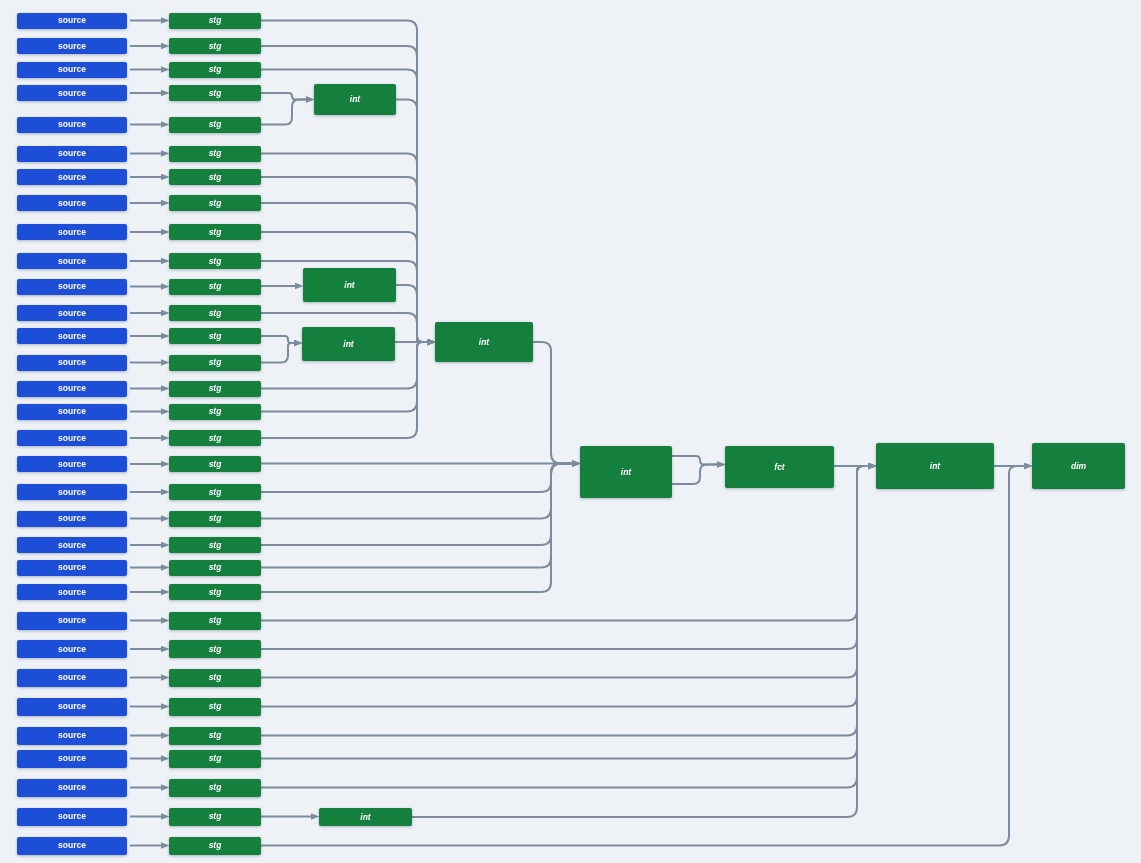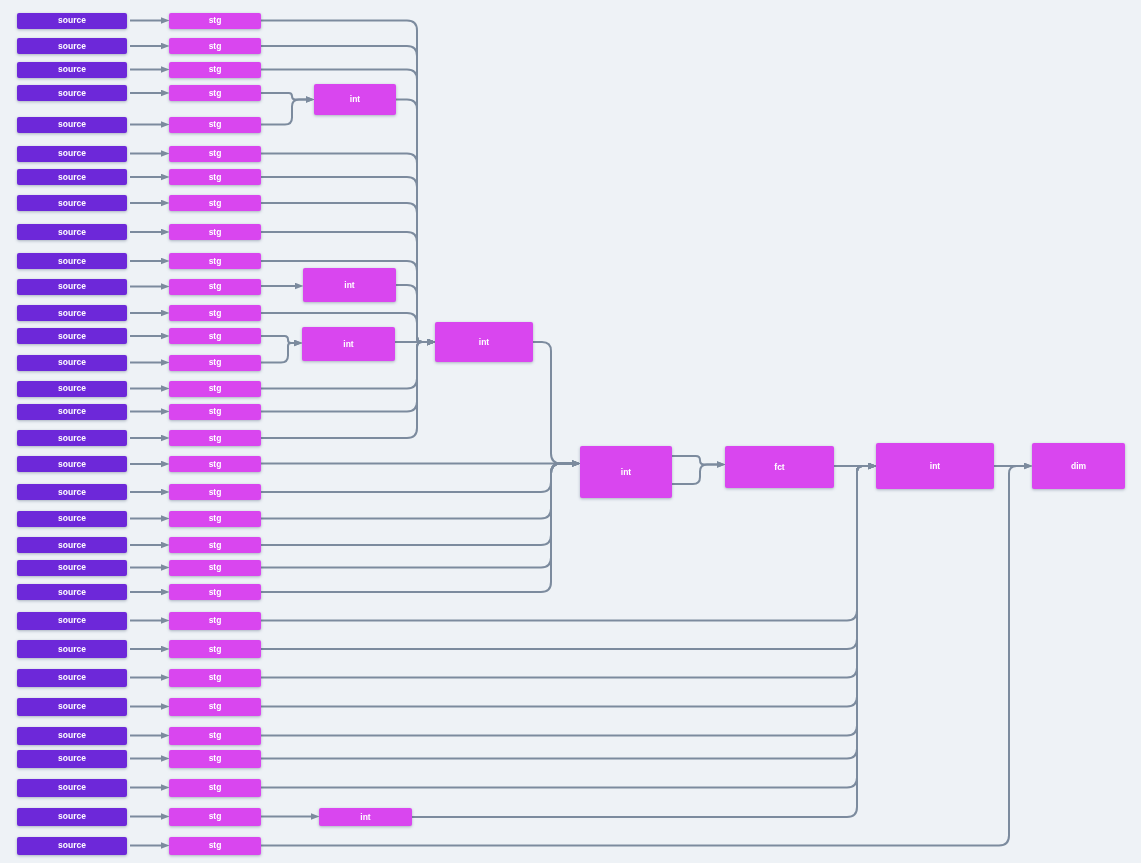--- a/index.html
+++ b/index.html
@@ -7,22 +7,22 @@
     position:relative;width:1141px;height:863px;overflow:hidden;
     background:#eef2f6;font-family:"Liberation Sans",sans-serif;
   }
   #edge-layer{position:absolute;left:0;top:0;width:1141px;height:863px;}
   .node{
     position:absolute;display:flex;align-items:center;justify-content:center;
     color:#ffffff;font-weight:bold;font-size:8.5px;line-height:1;
     border-radius:2px;box-shadow:0 1px 3px rgba(40,60,90,.35);cursor:pointer;
     user-select:none;
   }
-  .node.source{background:#6d28d9;text-align:center;}
-  .node.model{background:#d946ef;}
+  .node.source{background:#1d4ed8;text-align:center;}
+  .node.model{background:#15803d;font-style:italic;}
 </style>
 </head>
 <body>
 
 <div id="lineage-canvas">
   <svg id="edge-layer" xmlns="http://www.w3.org/2000/svg" viewBox="0 0 1141 863">
       <defs>
         <marker id="arrow" markerWidth="9" markerHeight="7" refX="0.5" refY="3.5" orient="auto" markerUnits="userSpaceOnUse">
           <path d="M0,0 L9,3.5 L0,7 Z" fill="#7c8b9e"></path>
         </marker>

